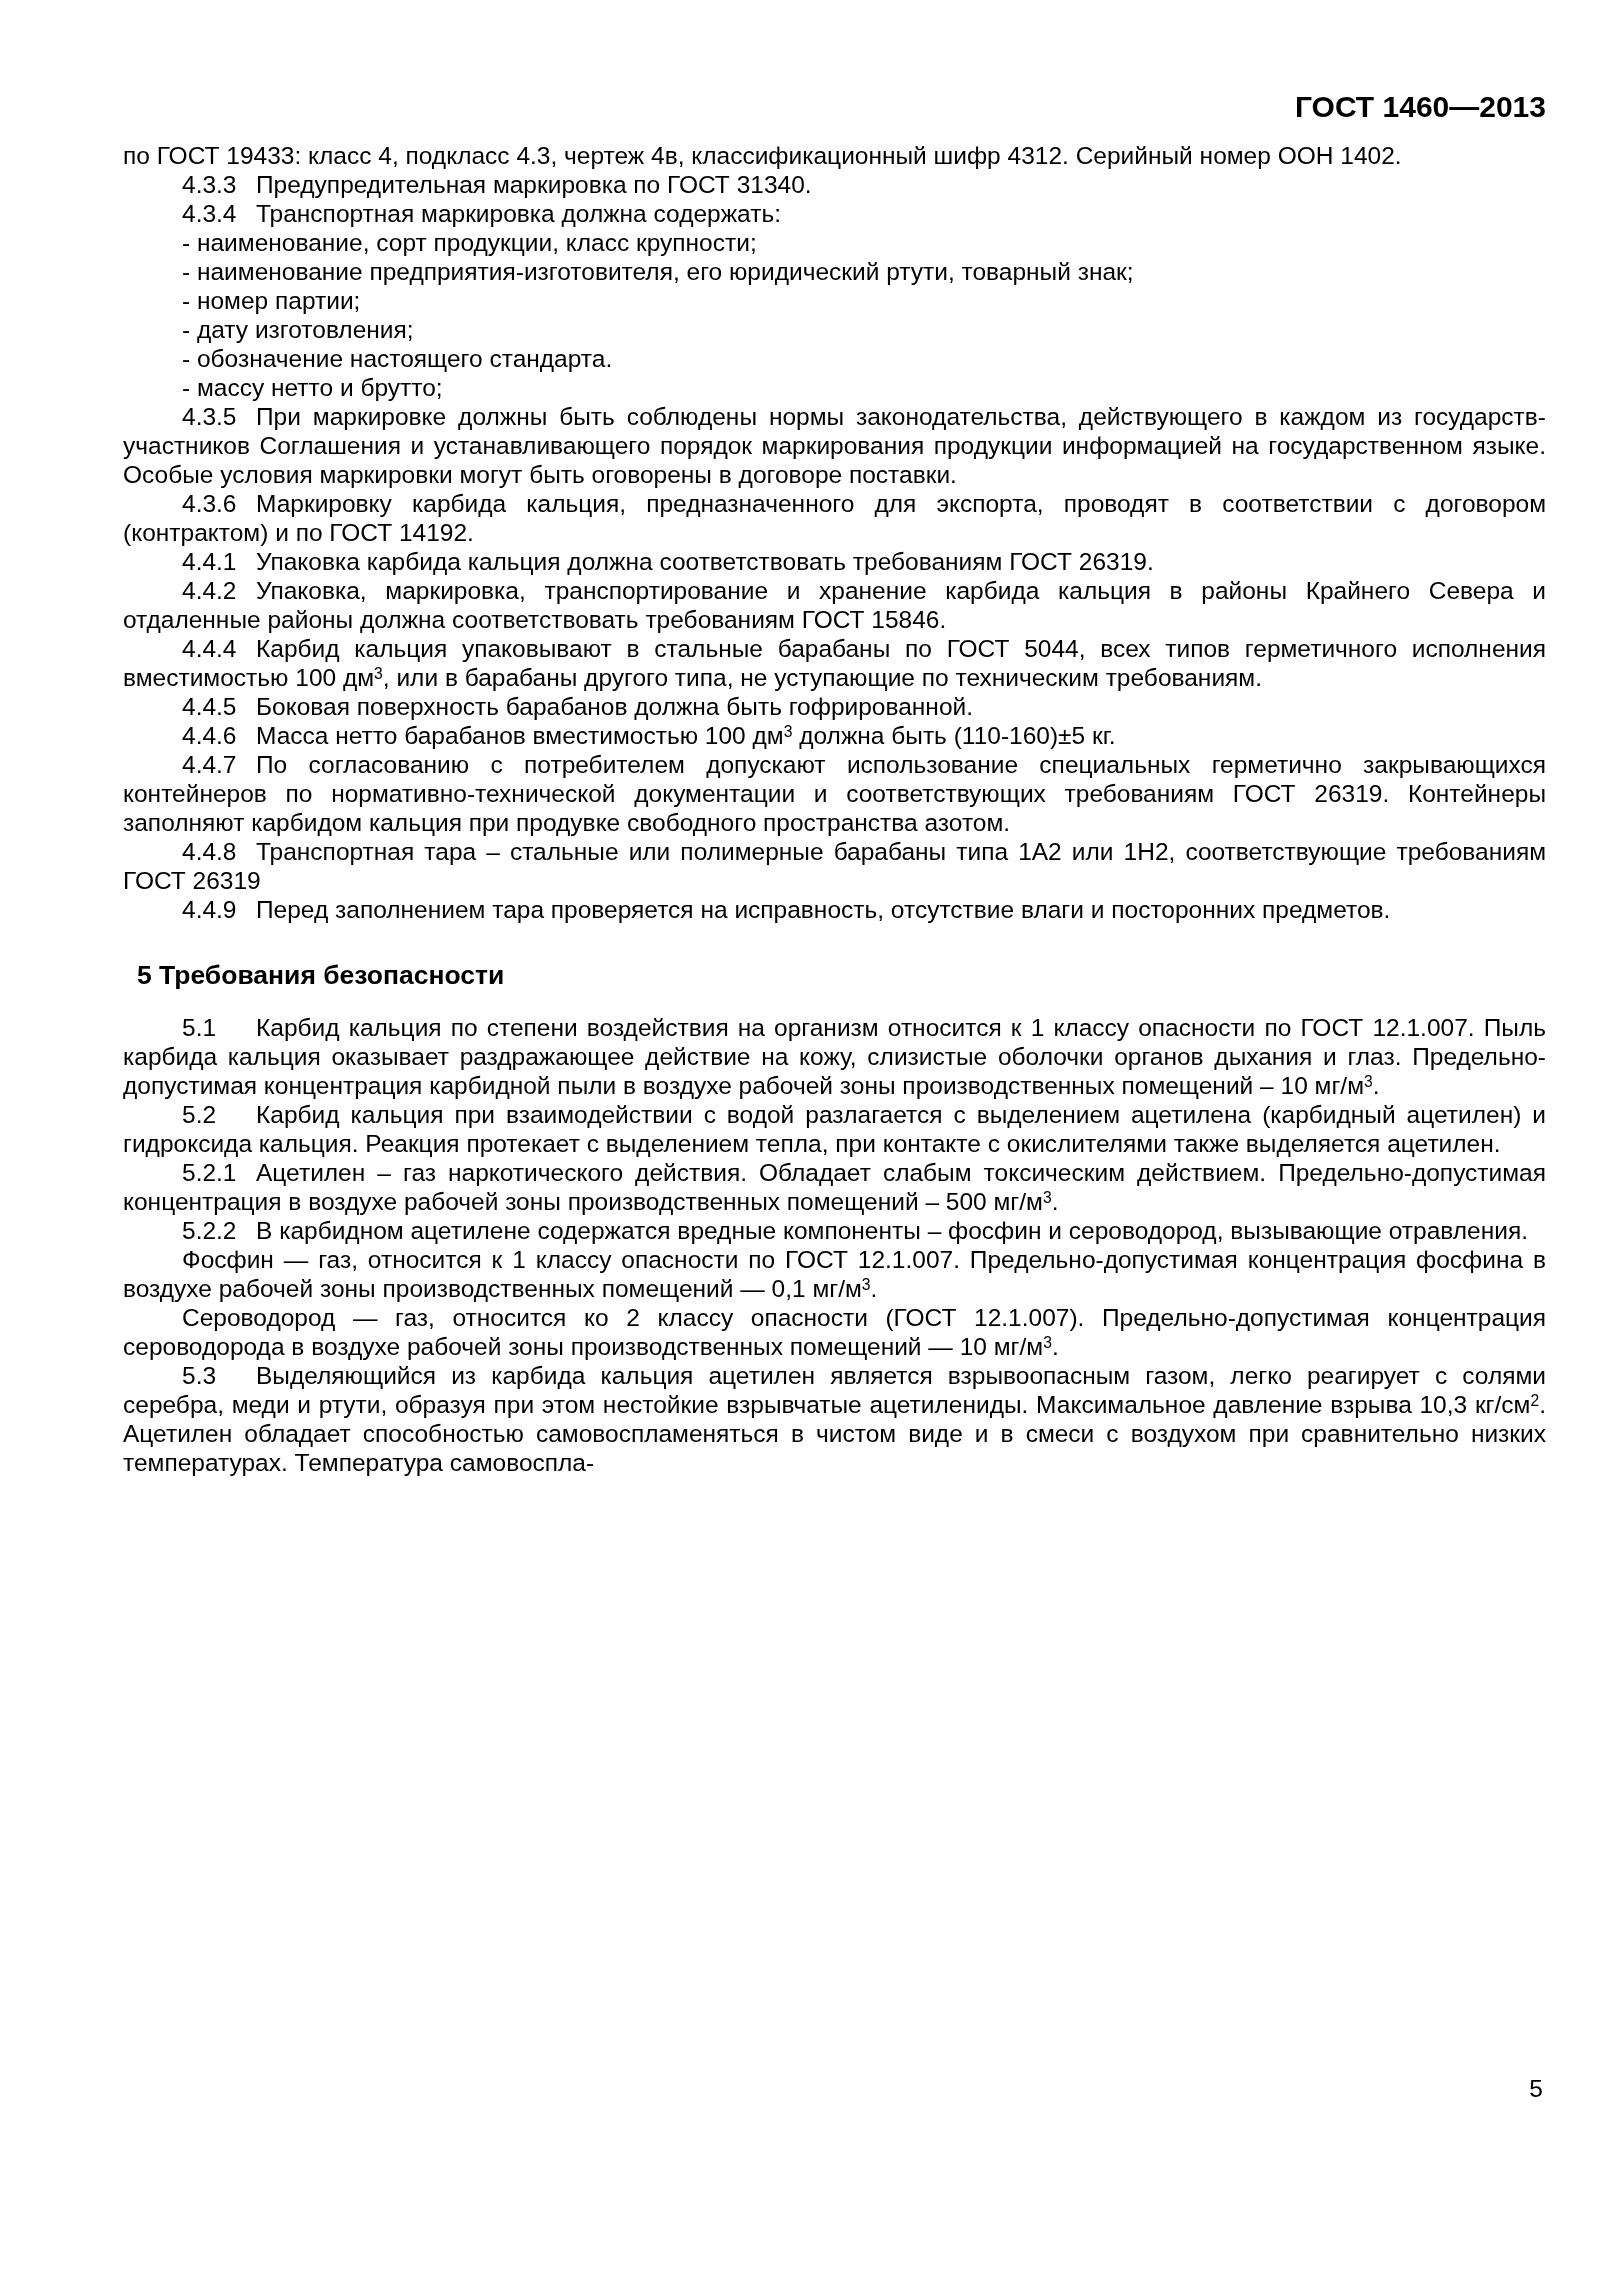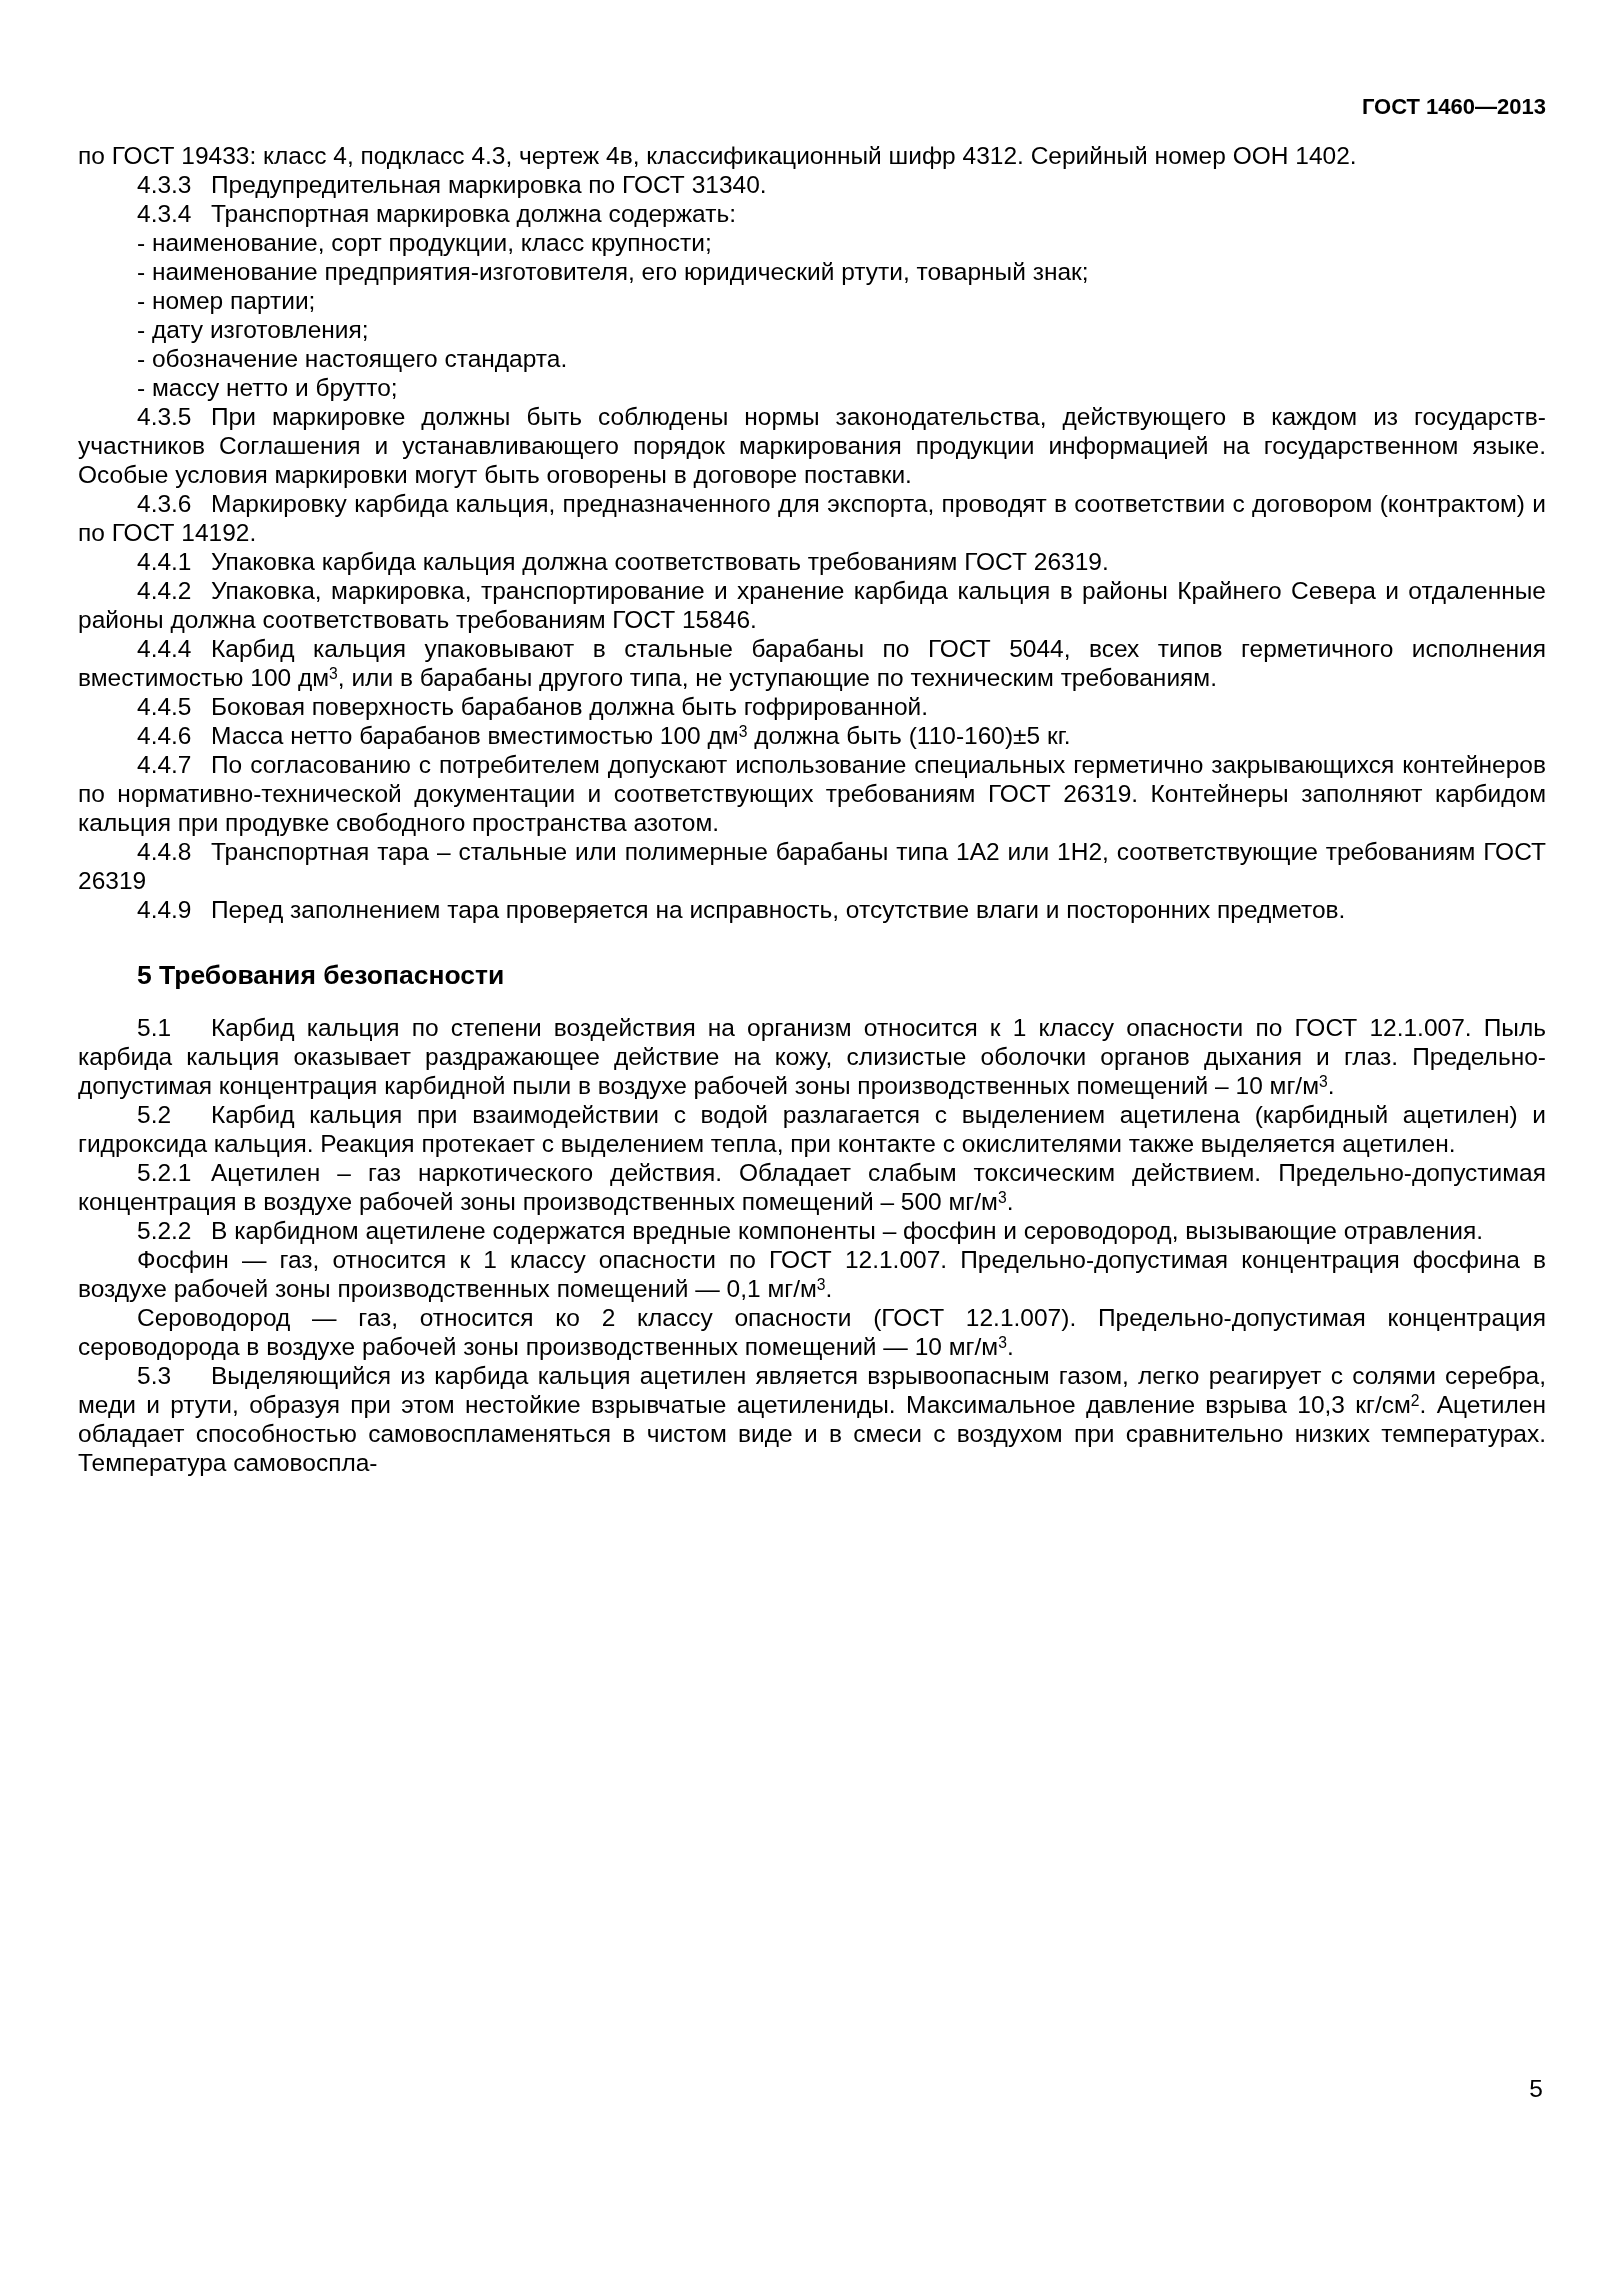--- a/index.html
+++ b/index.html
@@ -7,25 +7,25 @@
   body {
     width:1621px; height:2293px;
     font-family:"Liberation Sans","DejaVu Sans",sans-serif;
     color:#000000;
     position:relative;
     overflow:hidden;
   }
   .page { position:absolute; inset:0; padding:94px 75px 0 78px; }
   .doc-header {
     text-align:right; font-weight:bold;
-    font-size:22px; line-height:25.5px;
+    font-size:30px; line-height:25.5px;
     margin-bottom:21.6px;
   }
   .content { font-size:24.5px; line-height:29px; text-align:justify; }
-  .para { text-indent:59px; }
+  .para { text-indent:59px;margin-left:45px; }
   .para.flush { text-indent:0; }
   .num { display:inline-block; min-width:74px; text-indent:0; }
   .content sup { font-size:15.7px; line-height:0; vertical-align:6.9px; }
   .heading {
     font-size:26.5px; font-weight:bold;
     text-indent:59px; text-align:left;
     margin:37px 0 23px 0;
   }
   .page-number {
     position:absolute; top:2076px; right:78px;

